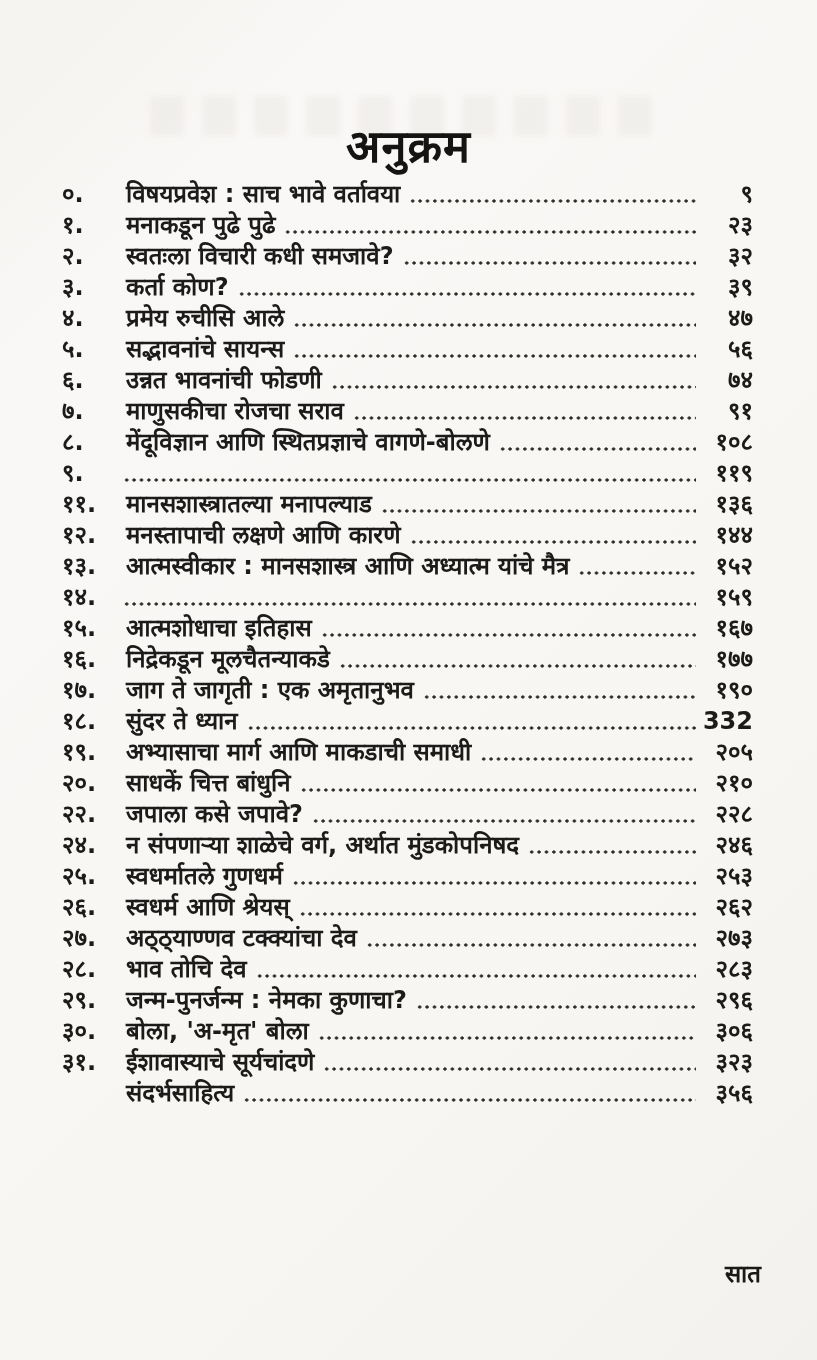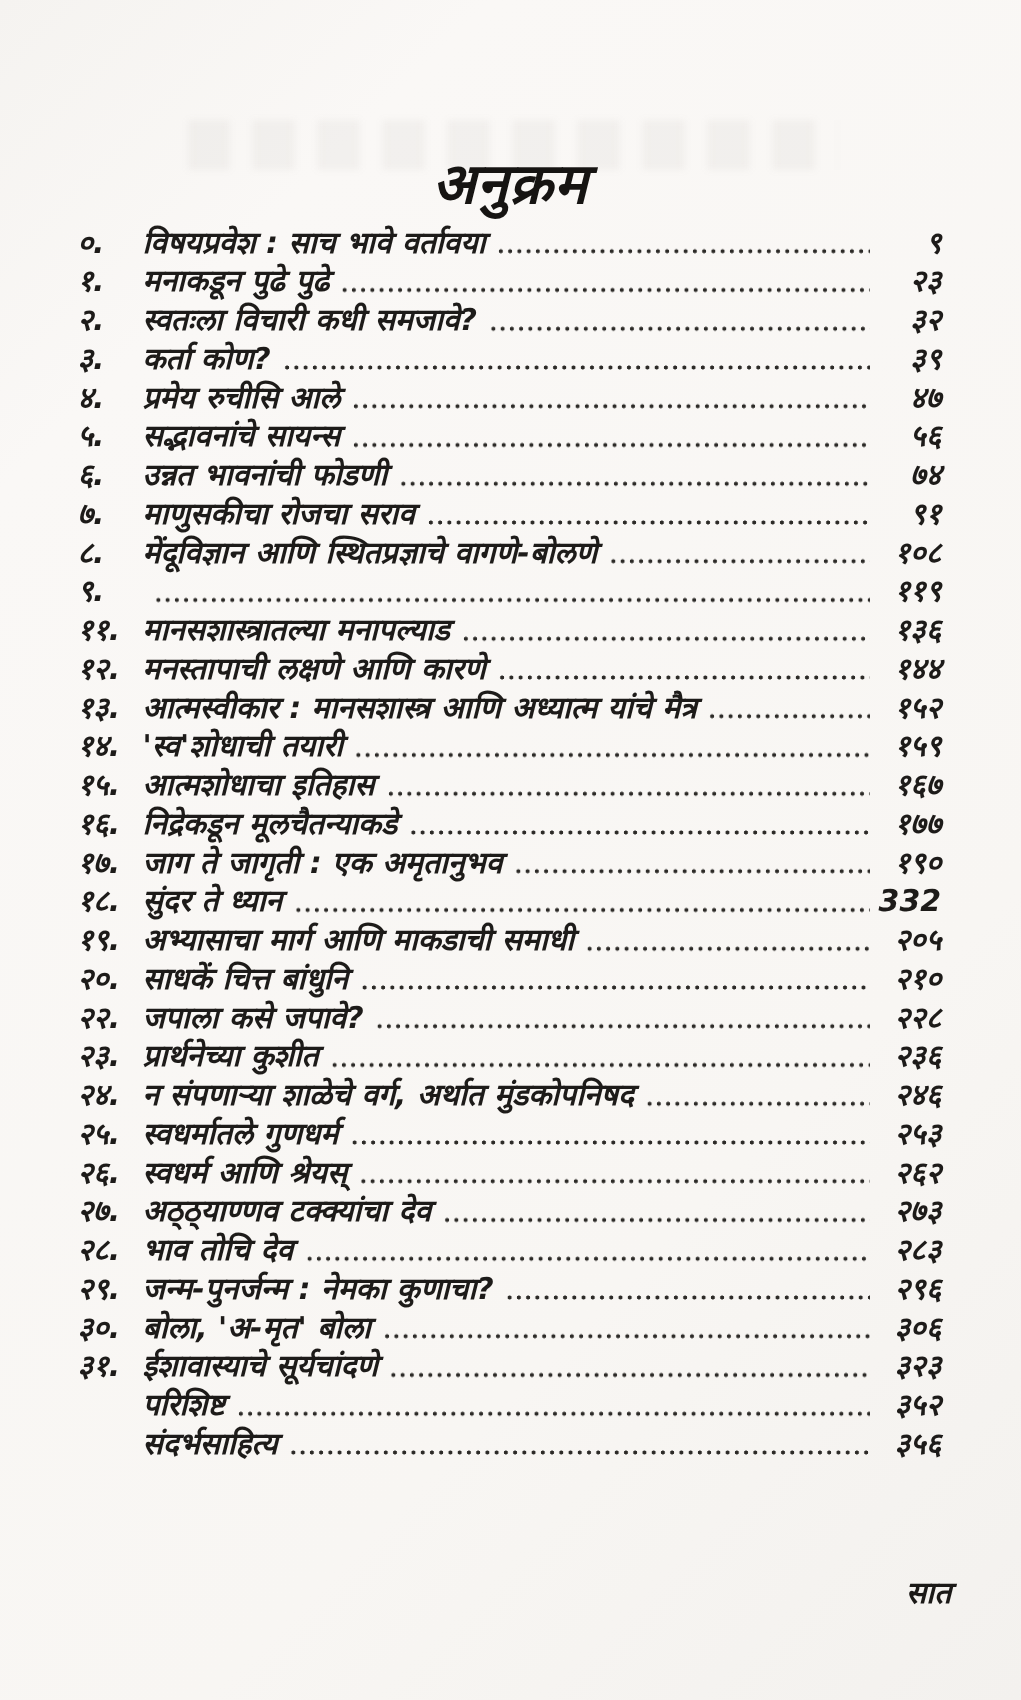--- a/index.html
+++ b/index.html
@@ -11,21 +11,20 @@
     font-family: "DejaVu Sans", sans-serif;
   }
   .page {
     position: relative;
     width: 817px;
     height: 1360px;
     background: linear-gradient(135deg, #f5f3f0 0%, #faf8f6 18%, #f8f6f3 70%, #f3f1ee 100%);
     color: #1d1b19;
     overflow: hidden;
     box-sizing: border-box;
-    font-style: italic;
   }
   .page-title {
     position: absolute;
     top: 88px;
     left: 0;
     right: 0;
     text-align: center;
     font-size: 45px;
     line-height: 58px;
     font-weight: 700;
@@ -47,20 +46,21 @@
     line-height: 31px;
     font-weight: 600;
     white-space: nowrap;
   }
   .entry-number {
     flex: 0 0 52px;
     text-align: left;
   }
   .entry-title {
     flex: 0 0 auto;
+    margin-left: 12px;
   }
   .dots {
     flex: 1 1 auto;
     height: 31px;
     margin: 0 7px 0 9px;
     background-image: radial-gradient(circle, #2c2a27 1.35px, rgba(44,42,39,0) 1.9px);
     background-size: 7.4px 4px;
     background-position: left 20px;
     background-repeat: repeat-x;
     min-width: 10px;
@@ -172,21 +172,20 @@
     <span class="entry-page">१४४</span>
   </div>
       <div class="toc-row">
     <span class="entry-number">१३.</span>
     <span class="entry-title">आत्मस्वीकार : मानसशास्त्र आणि अध्यात्म यांचे मैत्र</span>
     <span class="dots"></span>
     <span class="entry-page">१५२</span>
   </div>
       <div class="toc-row">
     <span class="entry-number">१४.</span>
-    <span class="entry-title">'स्व'शोधाची तयारी</span>
     <span class="dots"></span>
     <span class="entry-page">१५९</span>
   </div>
       <div class="toc-row">
     <span class="entry-number">१५.</span>
     <span class="entry-title">आत्मशोधाचा इतिहास</span>
     <span class="dots"></span>
     <span class="entry-page">१६७</span>
   </div>
       <div class="toc-row">
@@ -219,26 +218,20 @@
     <span class="dots"></span>
     <span class="entry-page">२१०</span>
   </div>
       <div class="toc-row">
     <span class="entry-number">२२.</span>
     <span class="entry-title">जपाला कसे जपावे?</span>
     <span class="dots"></span>
     <span class="entry-page">२२८</span>
   </div>
       <div class="toc-row">
-    <span class="entry-number">२३.</span>
-    <span class="entry-title">प्रार्थनेच्या कुशीत</span>
-    <span class="dots"></span>
-    <span class="entry-page">२३६</span>
-  </div>
-      <div class="toc-row">
     <span class="entry-number">२४.</span>
     <span class="entry-title">न संपणाऱ्या शाळेचे वर्ग, अर्थात मुंडकोपनिषद</span>
     <span class="dots"></span>
     <span class="entry-page">२४६</span>
   </div>
       <div class="toc-row">
     <span class="entry-number">२५.</span>
     <span class="entry-title">स्वधर्मातले गुणधर्म</span>
     <span class="dots"></span>
     <span class="entry-page">२५३</span>
@@ -274,26 +267,20 @@
     <span class="entry-page">३०६</span>
   </div>
       <div class="toc-row">
     <span class="entry-number">३१.</span>
     <span class="entry-title">ईशावास्याचे सूर्यचांदणे</span>
     <span class="dots"></span>
     <span class="entry-page">३२३</span>
   </div>
       <div class="toc-row">
     <span class="entry-number"></span>
-    <span class="entry-title">परिशिष्ट</span>
-    <span class="dots"></span>
-    <span class="entry-page">३५२</span>
-  </div>
-      <div class="toc-row">
-    <span class="entry-number"></span>
     <span class="entry-title">संदर्भसाहित्य</span>
     <span class="dots"></span>
     <span class="entry-page">३५६</span>
   </div>
     </div>
 
   <div class="page-footer">सात</div>
 </div>
 
 </body></html>

